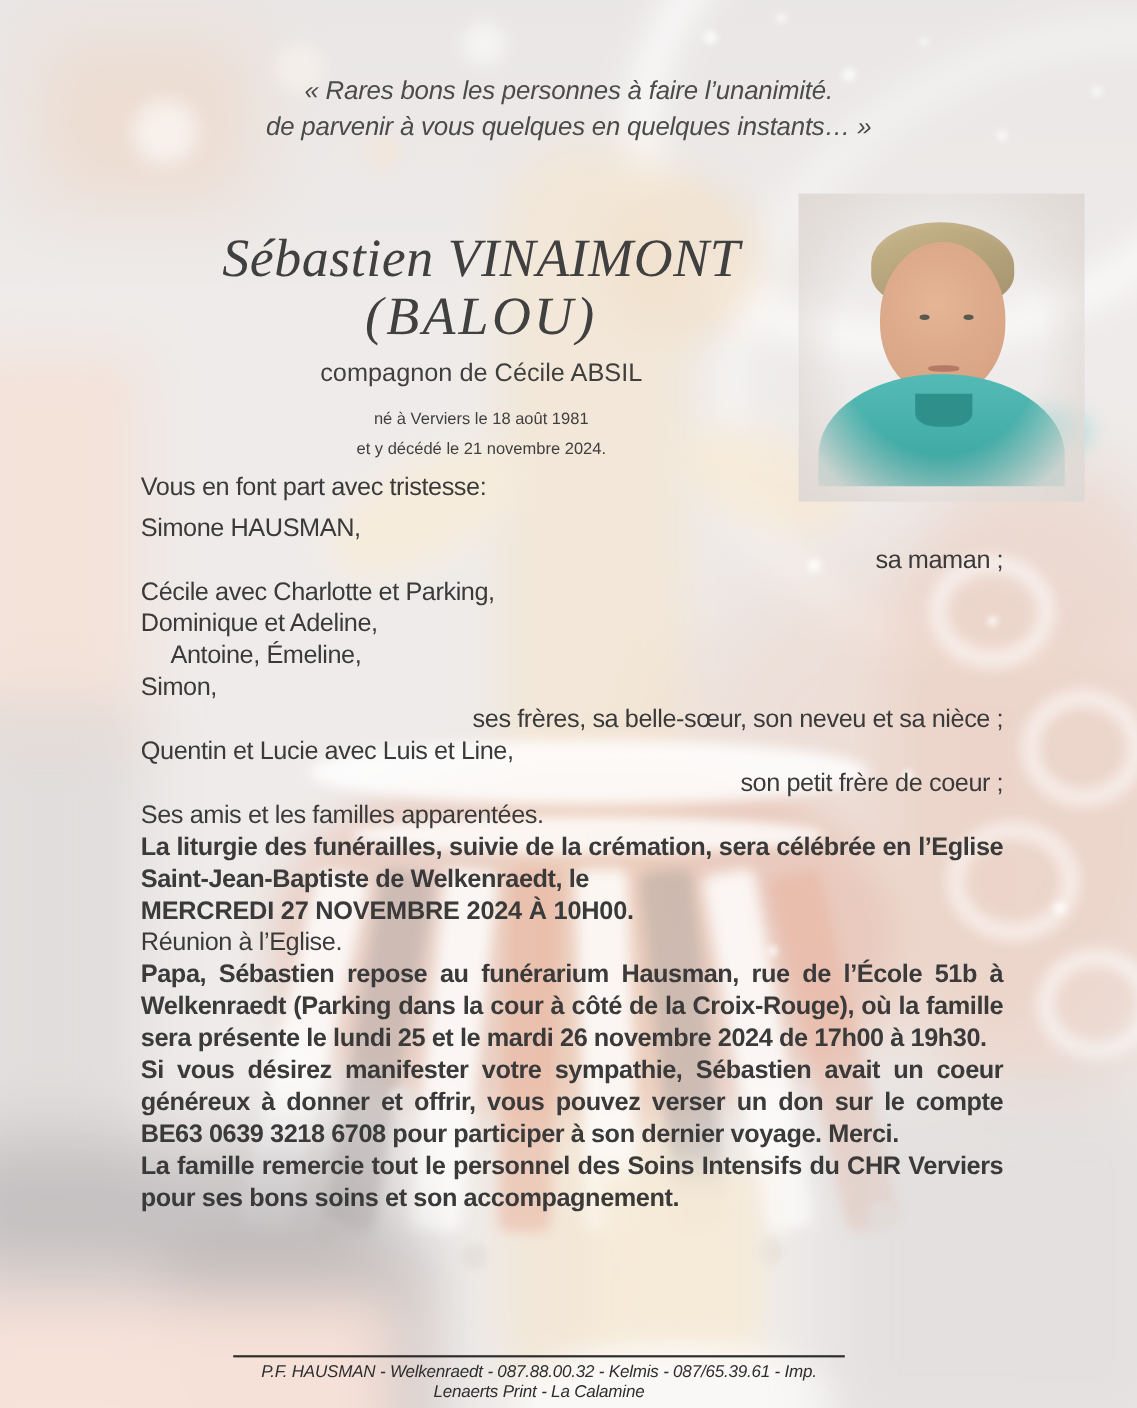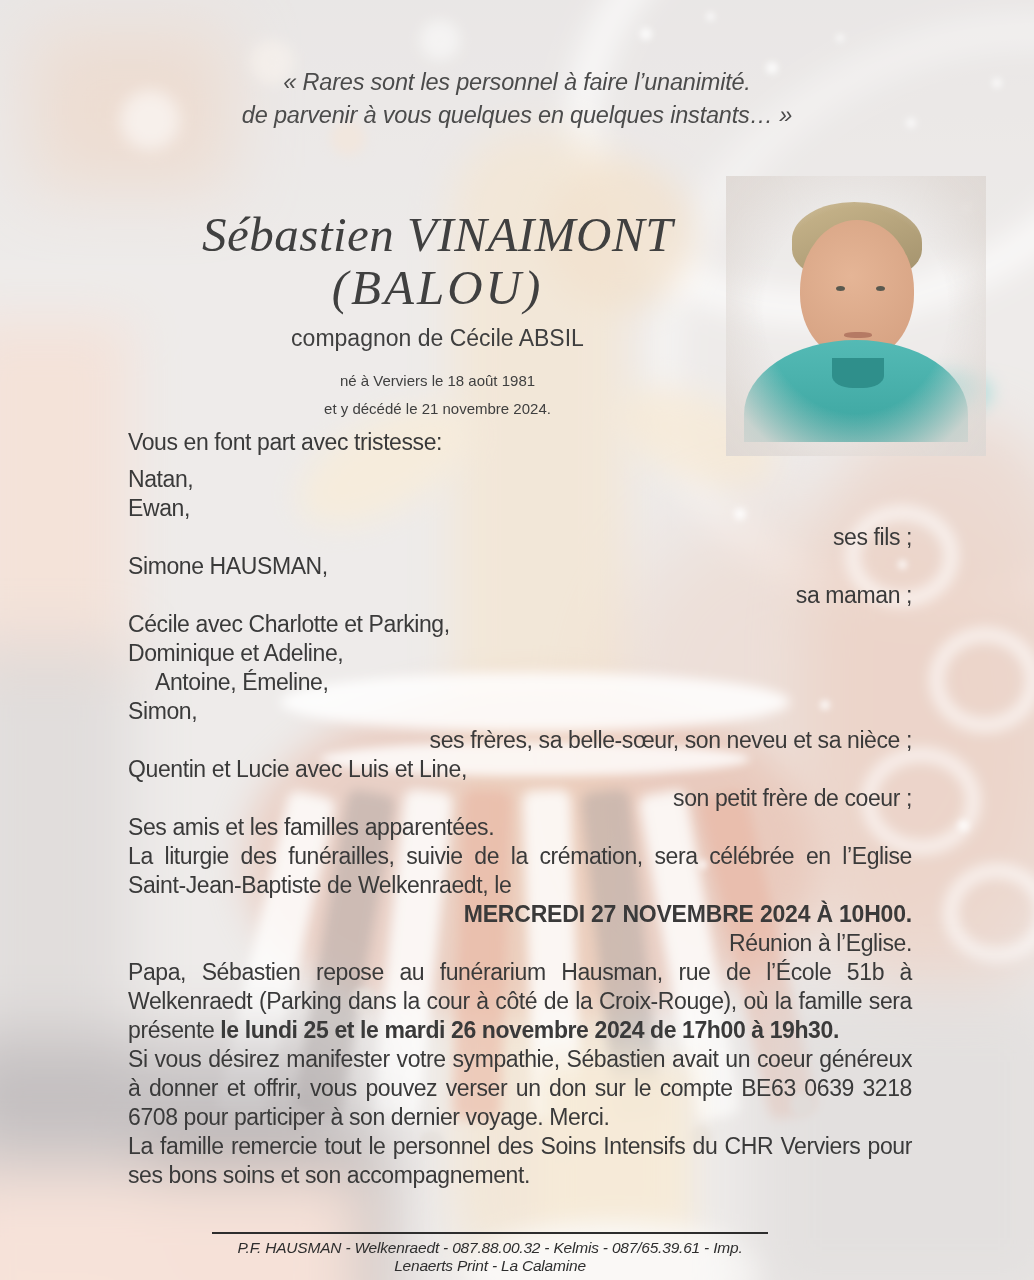--- a/index.html
+++ b/index.html
@@ -90,22 +90,22 @@
   .header{position:absolute;left:125px;top:208px;width:625px;text-align:center;}
   .name{font-family:"Liberation Serif", serif;font-style:italic;font-size:49px;line-height:53px;color:#404040;letter-spacing:.5px;}
   .nick{letter-spacing:3px;}
   .relation{font-size:23px;margin-top:11px;color:#3f3f3f;}
   .dates{font-size:15px;line-height:28px;margin-top:15px;color:#3f3f3f;}
   .col{position:absolute;left:128px;top:428px;width:784px;
     font-size:23px;line-height:29px;letter-spacing:-.4px;color:#3a3a3a;}
   .intro{margin-bottom:8px;}
   .rel{text-align:right;}
   .indent{padding-left:27px;}
-  .par{margin:0;text-align:justify;}
-  .center{text-align:right;}
+  .par{margin:0;text-align:justify;font-weight:bold;}
+  .center{text-align:left;}
   .bold{font-weight:bold;letter-spacing:-.2px;}
   .footer{position:absolute;left:212px;top:1232px;width:556px;
     border-top:2px solid #2d2d2d;padding-top:5px;text-align:center;
     font-style:italic;font-size:15.5px;color:#2e2e2e;letter-spacing:-.2px;}
 </style>
 </head>
 <body>
 
 <div class="card">
 
@@ -164,21 +164,21 @@
     <div class="sp s7"></div>
     <div class="sp s8"></div>
     <div class="sp s9"></div>
     <div class="sp s10"></div>
     <div class="sp s11"></div>
     <div class="sp s12"></div>
     <div class="bg-fade"></div>
   </div>
 
   <div class="quote">
-    <div>« Rares sont les personnel à faire l’unanimité.</div>
+    <div>« Rares bons les personnes à faire l’unanimité.</div>
     <div>de parvenir à vous quelques en quelques instants… »</div>
   </div>
 
   <div class="portrait">
     <div class="po-hair"></div>
     <div class="po-face"></div>
     <div class="po-eye-l"></div>
     <div class="po-eye-r"></div>
     <div class="po-mouth"></div>
     <div class="po-neck"></div>
@@ -193,25 +193,20 @@
     <div class="relation">compagnon de Cécile ABSIL</div>
     <div class="dates">
       <div>né à Verviers le 18 août 1981</div>
       <div>et y décédé le 21 novembre 2024.</div>
     </div>
   </div>
 
   <div class="col">
     <div class="intro">Vous en font part avec tristesse:</div>
 
-    <div class="group">
-      <div>Natan,</div>
-      <div>Ewan,</div>
-      <div class="rel">ses fils ;</div>
-    </div>
 
     <div class="group">
       <div>Simone HAUSMAN,</div>
       <div class="rel">sa maman ;</div>
     </div>
 
     <div class="group">
       <div>Cécile avec Charlotte et Parking,</div>
     </div>
 

